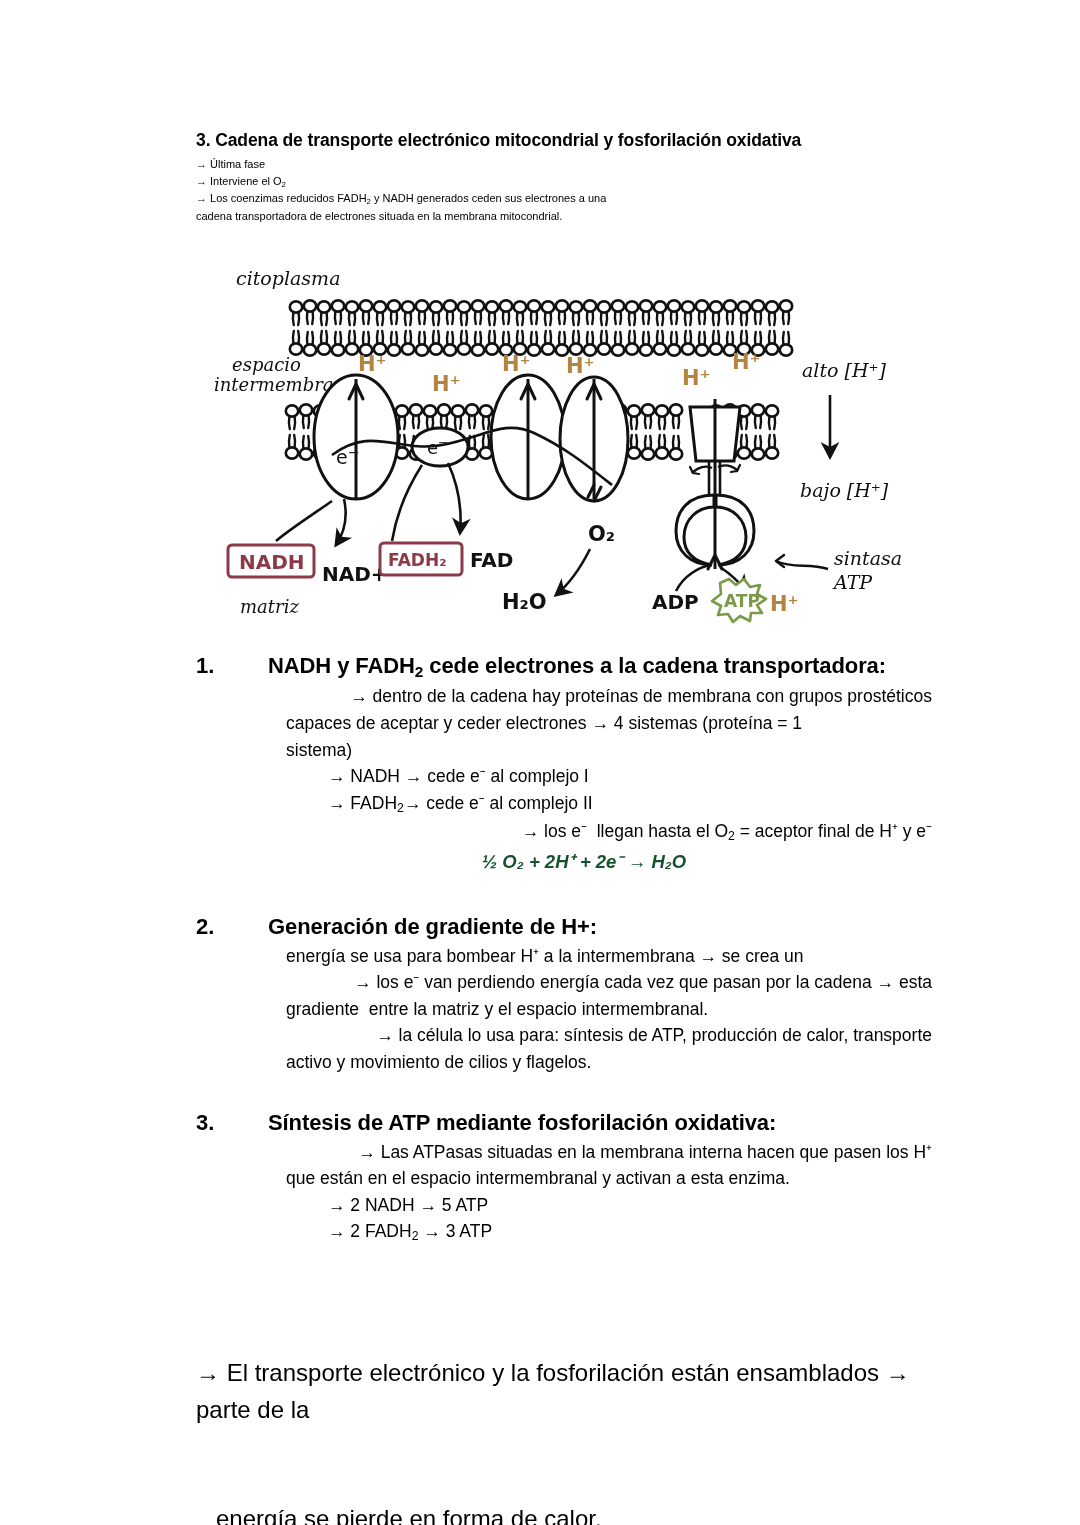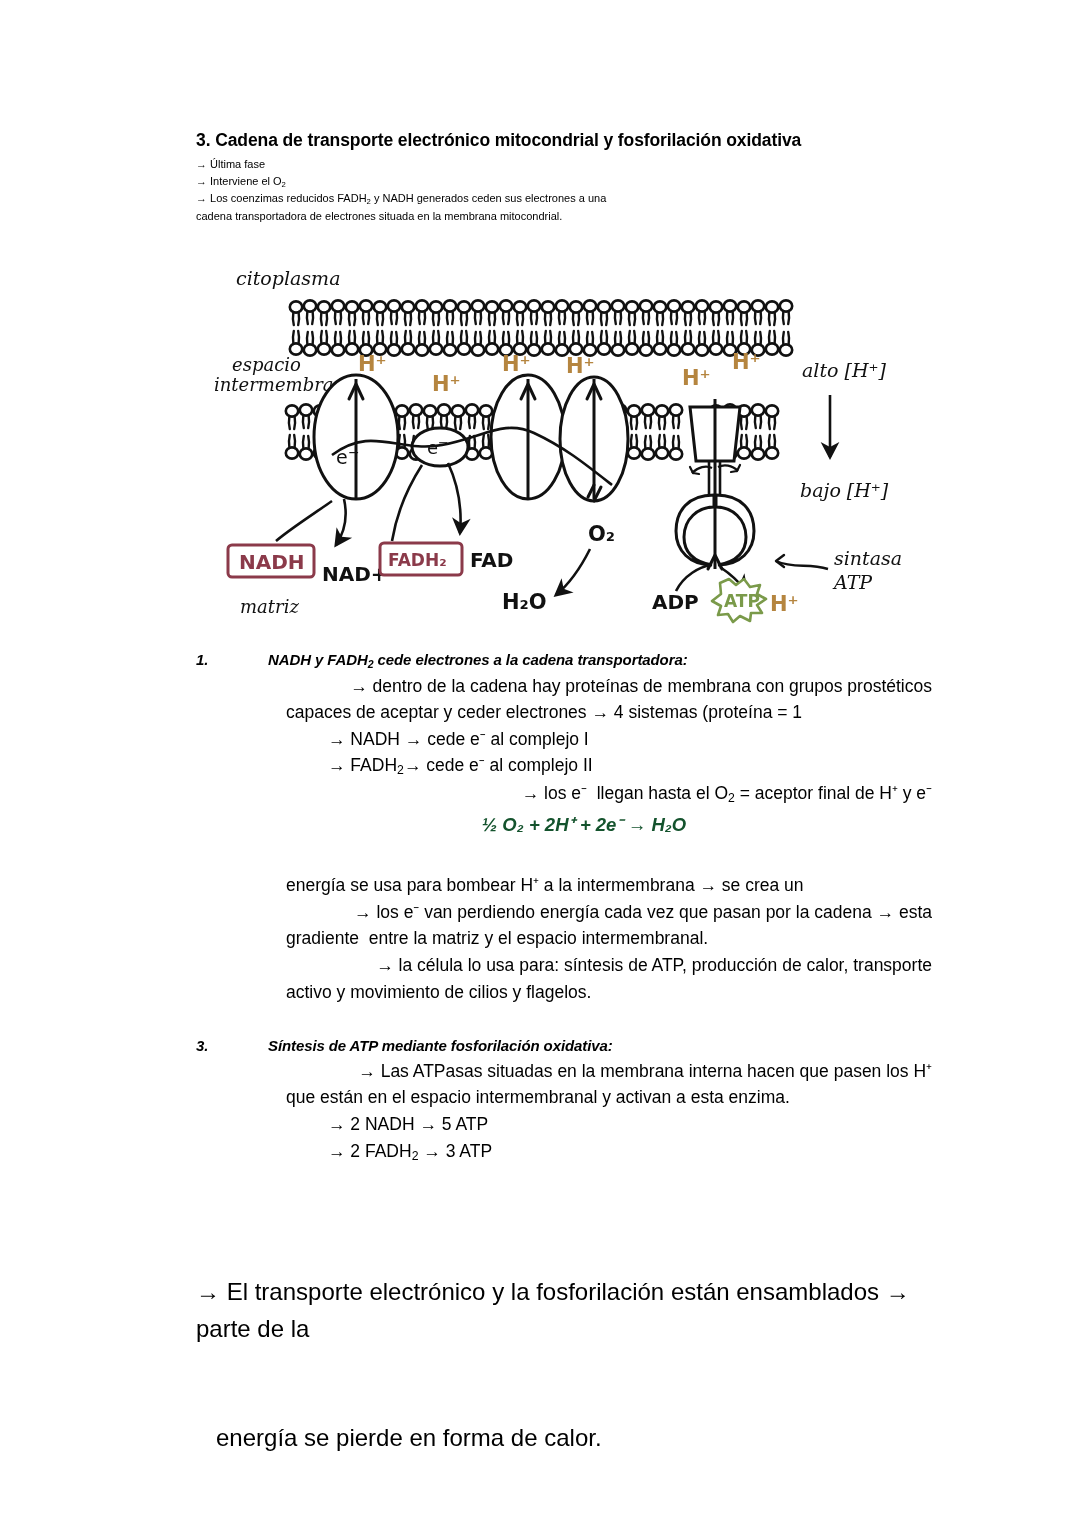--- a/index.html
+++ b/index.html
@@ -42,27 +42,26 @@
     width: 720px;
     height: 378px;
     margin: 24px 0 0 -12px;
   }
   .diagram-wrap svg { display: block; }
 
   
   .sections { margin-top: 22px; }
   .num-item { position: relative; margin-bottom: 4px; }
   .num-head {
-    font-size: 15px;
+    font-size: 22px;
     font-weight: bold;
     line-height: 1.5;
     padding-left: 72px;
     text-indent: -36px;
     letter-spacing: -0.1px;
-    font-style: italic;
   }
   .num-head .marker { display: inline-block; width: 36px; }
   .sub {
     font-size: 17.5px;
     line-height: 1.52;
     white-space: pre-wrap;
   }
   .lvl1 { padding-left: 72px; text-indent: -18px; text-align: right; }
   .lvl1b { padding-left: 90px; text-indent: 0; }
   .lvl2 { padding-left: 132px; text-indent: 0; }
@@ -356,29 +355,31 @@
       <text x="56" y="364" font-family="'DejaVu Serif',serif" font-style="italic" font-size="18" fill="#111">matriz</text>
     </svg>
   </div>
 
   <div class="sections">
 
     <div class="num-item">
       <div class="num-head"><span class="marker">1.</span><span>NADH y FADH</span><sub>2</sub><span> cede electrones a la cadena transportadora:</span></div>
       <div class="sub lvl1">→ dentro de la cadena hay proteínas de membrana con grupos prostéticos</div>
       <div class="sub lvl1b">capaces de aceptar y ceder electrones → 4 sistemas (proteína = 1</div>
+      <div class="sub lvl1b">sistema)</div>
       <div class="sub lvl2">→ NADH → cede e⁻ al complejo I</div>
       <div class="sub lvl2"><span>→ FADH</span><sub>2</sub><span>→ cede e⁻ al complejo II</span></div>
       <div class="sub lvl1"><span>→ los e⁻  llegan hasta el O</span><sub>2</sub><span> = aceptor final de H⁺ y e⁻</span></div>
       <div class="eq">½ O₂ + 2H⁺ + 2e⁻ → H₂O</div>
     </div>
 
     <div class="gap-md"></div>
 
     <div class="num-item">
+      <div class="num-head"><span class="marker">2.</span><span>Generación de gradiente de H+:</span></div>
       <div class="sub lvl1b">energía se usa para bombear H⁺ a la intermembrana → se crea un</div>
       <div class="sub lvl1">→ los e⁻ van perdiendo energía cada vez que pasan por la cadena → esta</div>
       <div class="sub lvl1b">gradiente  entre la matriz y el espacio intermembranal.</div>
       <div class="sub lvl1">→ la célula lo usa para: síntesis de ATP, producción de calor, transporte</div>
       <div class="sub lvl1b">activo y movimiento de cilios y flagelos.</div>
     </div>
 
     <div class="gap-sm"></div>
 
     <div class="num-item">

